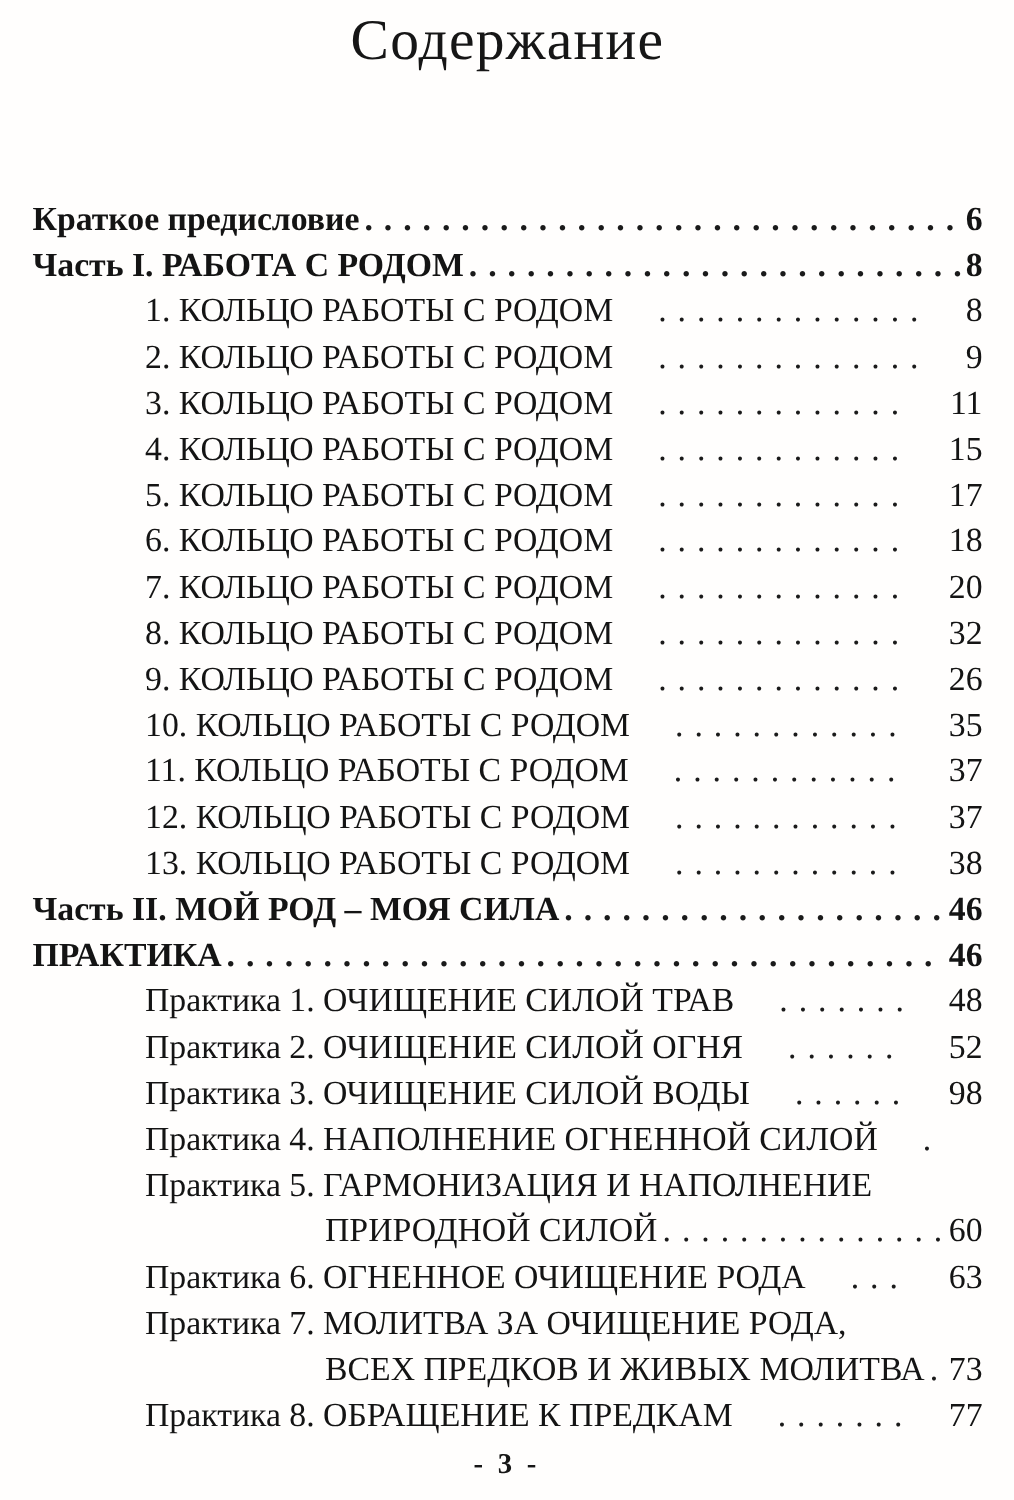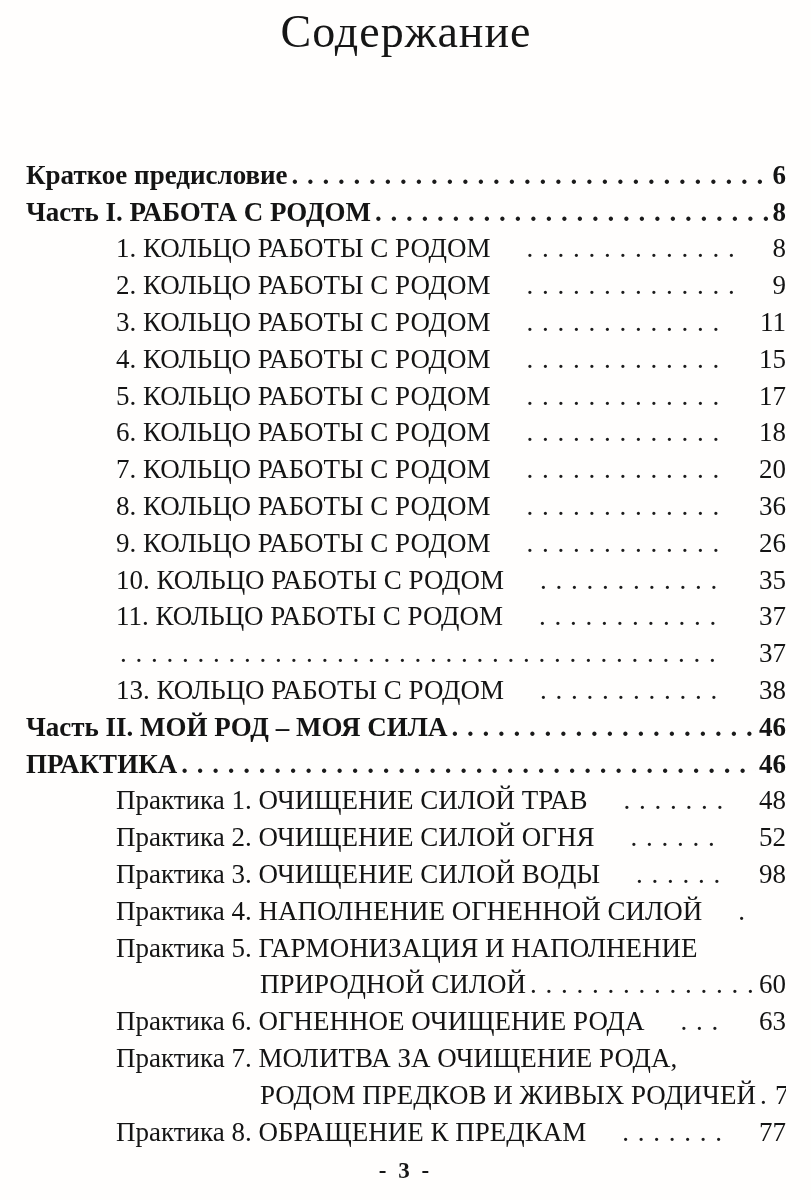--- a/index.html
+++ b/index.html
@@ -119,38 +119,39 @@
         <span class="page-num">18</span>
       </div>
       <div class="toc-row item">
         <span class="entry-text">7. КОЛЬЦО РАБОТЫ С РОДОМ</span>
         <span class="leader"></span>
         <span class="page-num">20</span>
       </div>
       <div class="toc-row item">
         <span class="entry-text">8. КОЛЬЦО РАБОТЫ С РОДОМ</span>
         <span class="leader"></span>
-        <span class="page-num">36</span>
+        <span class="page-num">32</span>
       </div>
       <div class="toc-row item">
         <span class="entry-text">9. КОЛЬЦО РАБОТЫ С РОДОМ</span>
         <span class="leader"></span>
         <span class="page-num">26</span>
       </div>
       <div class="toc-row item">
         <span class="entry-text">10. КОЛЬЦО РАБОТЫ С РОДОМ</span>
         <span class="leader"></span>
         <span class="page-num">35</span>
       </div>
       <div class="toc-row item">
         <span class="entry-text">11. КОЛЬЦО РАБОТЫ С РОДОМ</span>
         <span class="leader"></span>
         <span class="page-num">37</span>
       </div>
       <div class="toc-row item">
+        <span class="entry-text">12. КОЛЬЦО РАБОТЫ С РОДОМ</span>
         <span class="leader"></span>
         <span class="page-num">37</span>
       </div>
       <div class="toc-row item">
         <span class="entry-text">13. КОЛЬЦО РАБОТЫ С РОДОМ</span>
         <span class="leader"></span>
         <span class="page-num">38</span>
       </div>
       <div class="toc-row part">
         <span class="entry-text">Часть II. МОЙ РОД – МОЯ СИЛА</span>
@@ -192,21 +193,21 @@
       </div>
       <div class="toc-row item">
         <span class="entry-text">Практика 6. ОГНЕННОЕ ОЧИЩЕНИЕ РОДА</span>
         <span class="leader"></span>
         <span class="page-num">63</span>
       </div>
       <div class="toc-row item">
         <span class="entry-text">Практика 7. МОЛИТВА ЗА ОЧИЩЕНИЕ РОДА,</span>
       </div>
       <div class="toc-row cont">
-        <span class="entry-text">РОДОМ ПРЕДКОВ И ЖИВЫХ РОДИЧЕЙ</span>
+        <span class="entry-text">ВСЕХ ПРЕДКОВ И ЖИВЫХ МОЛИТВА</span>
         <span class="leader"></span>
         <span class="page-num">73</span>
       </div>
       <div class="toc-row item">
         <span class="entry-text">Практика 8. ОБРАЩЕНИЕ К ПРЕДКАМ</span>
         <span class="leader"></span>
         <span class="page-num">77</span>
       </div>
     </div>
 

